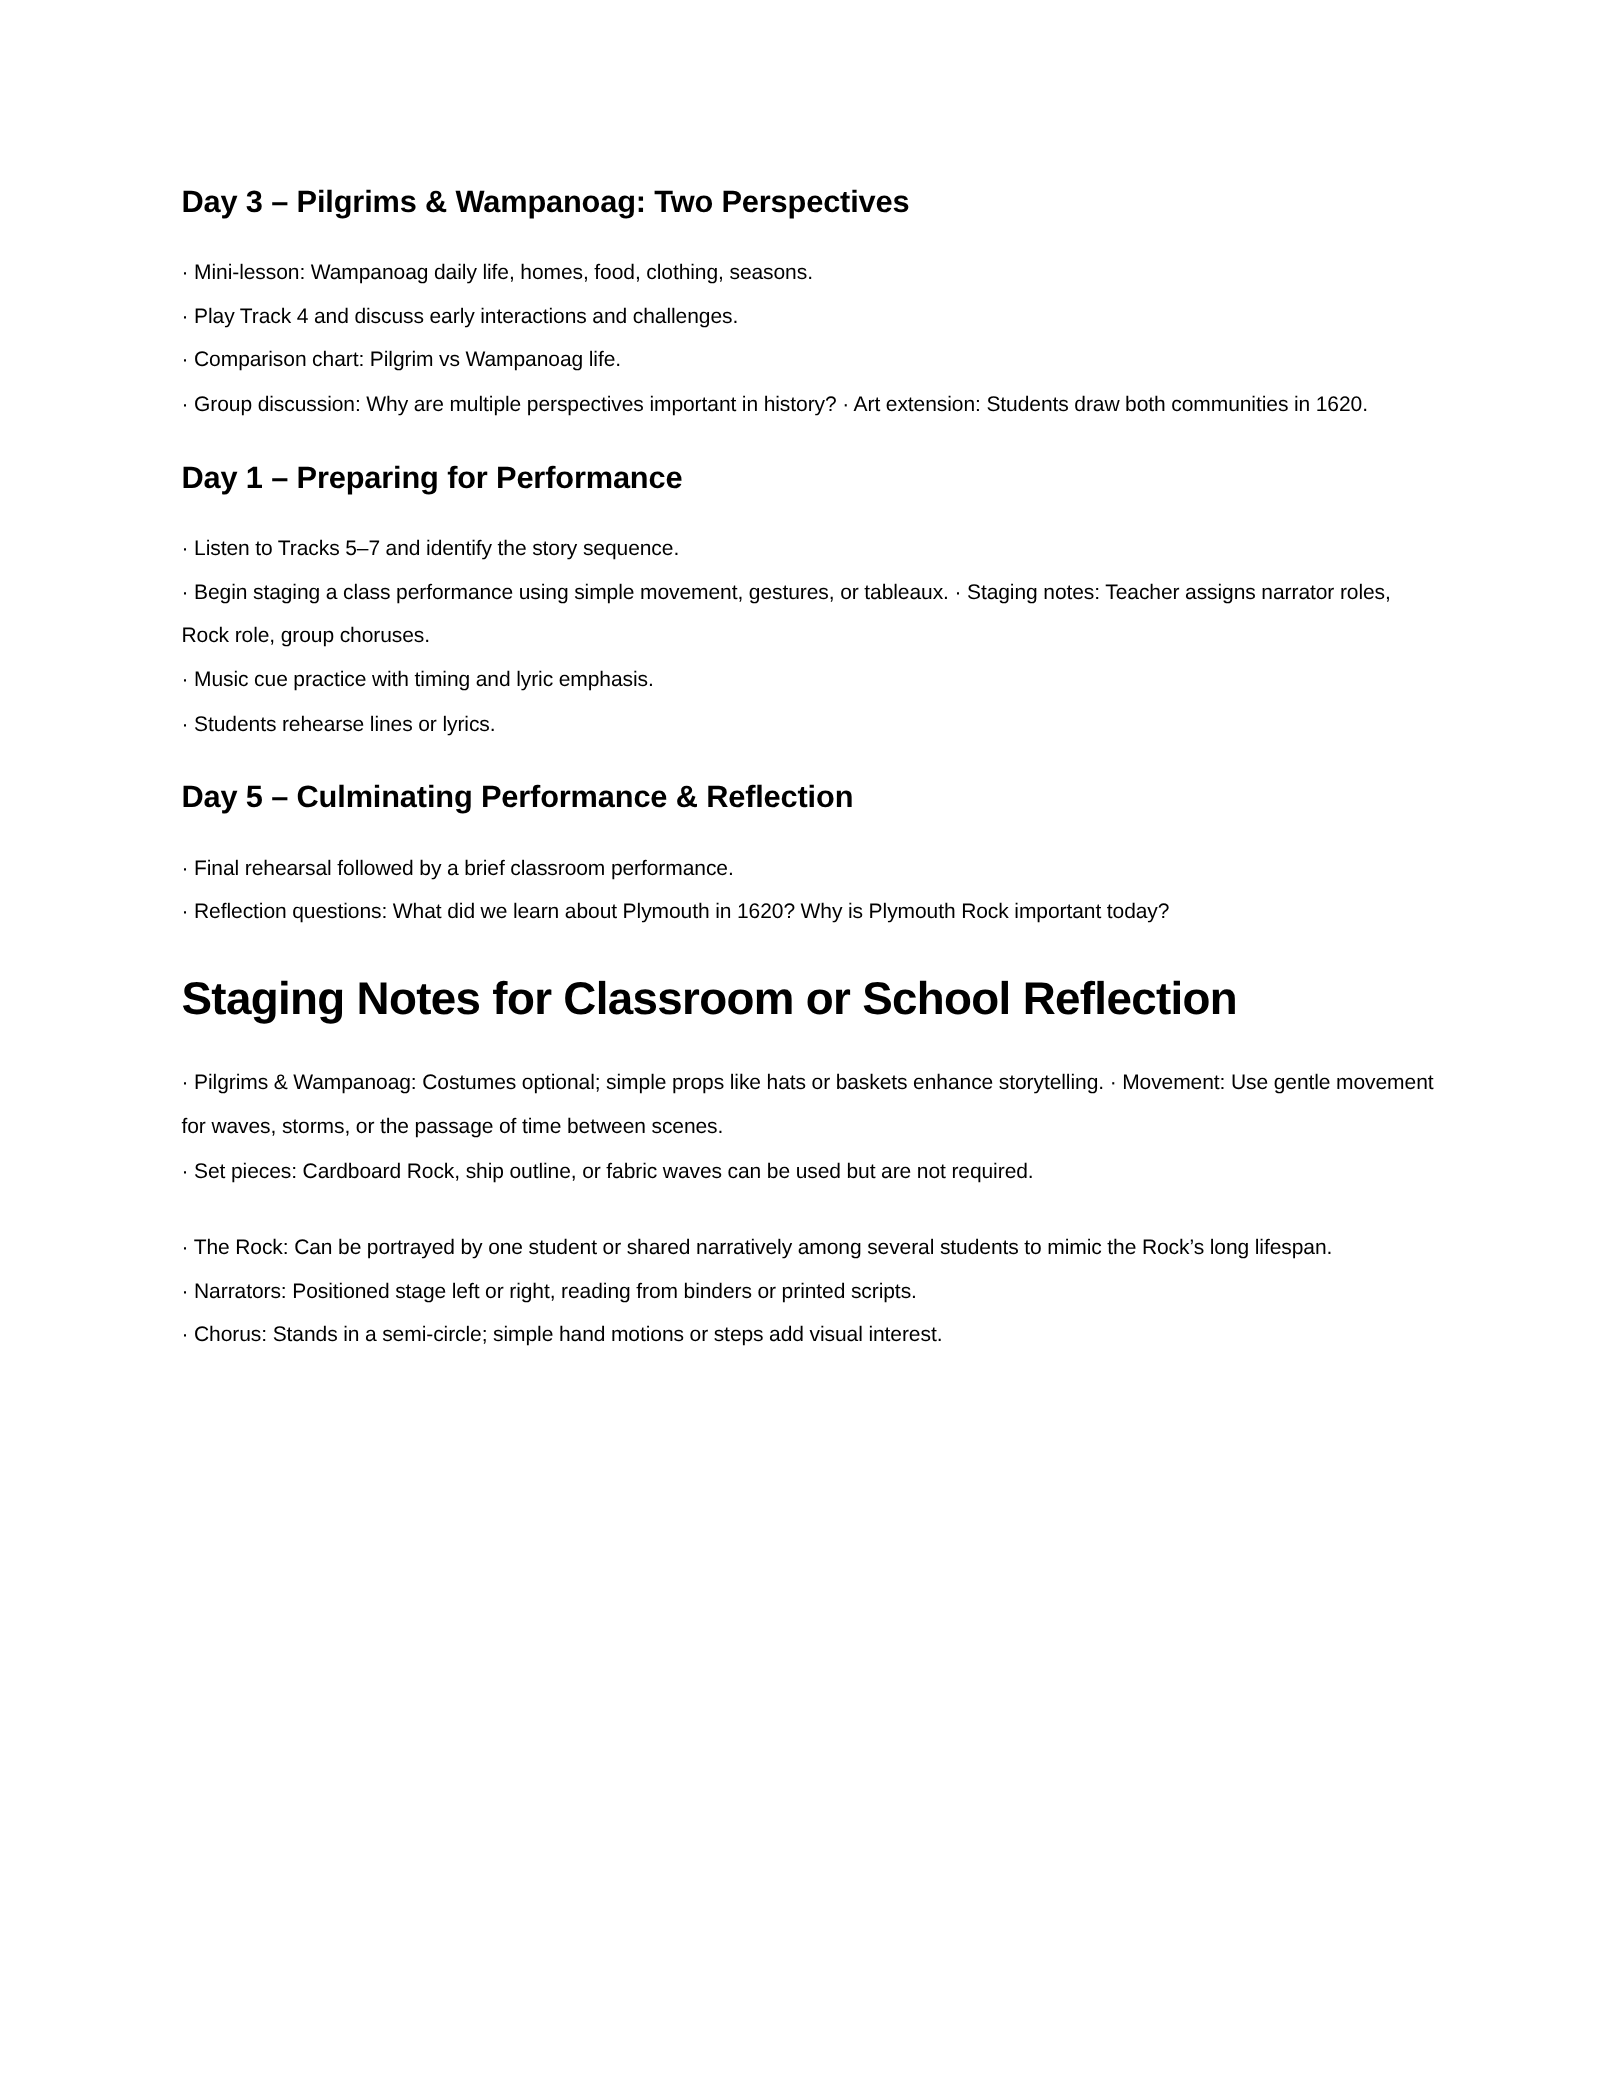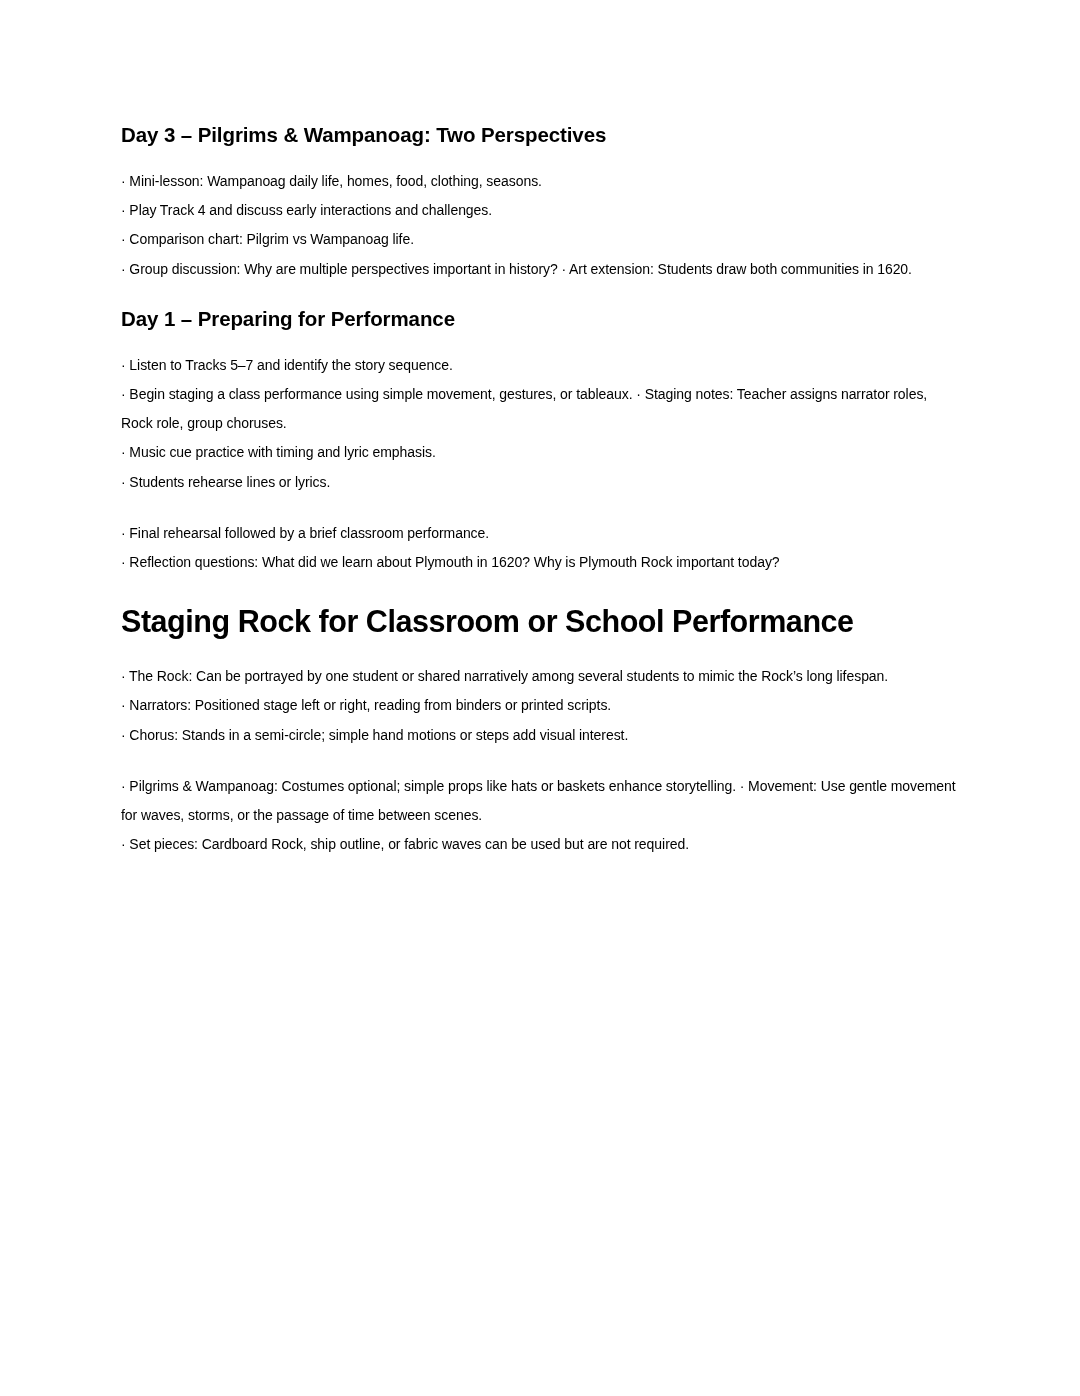--- a/index.html
+++ b/index.html
@@ -63,28 +63,29 @@
       <h3 class="section-heading">Day 3 – Pilgrims &amp; Wampanoag: Two Perspectives</h3>
       <p class="body-para">· Mini-lesson: Wampanoag daily life, homes, food, clothing, seasons.<br>· Play Track 4 and discuss early interactions and challenges.<br>· Comparison chart: Pilgrim vs Wampanoag life.<br>· Group discussion: Why are multiple perspectives important in history? · Art extension: Students draw both communities in 1620.</p>
     </div>
 
     <div class="block">
       <h3 class="section-heading">Day 1 – Preparing for Performance</h3>
       <p class="body-para">· Listen to Tracks 5–7 and identify the story sequence.<br>· Begin staging a class performance using simple movement, gestures, or tableaux. · Staging notes: Teacher assigns narrator roles, Rock role, group choruses.<br>· Music cue practice with timing and lyric emphasis.<br>· Students rehearse lines or lyrics.</p>
     </div>
 
     <div class="block">
+      <h3 class="section-heading">Day 5 – Culminating Performance &amp; Reflection</h3>
       <p class="body-para">· Final rehearsal followed by a brief classroom performance.<br>· Reflection questions: What did we learn about Plymouth in 1620? Why is Plymouth Rock important today?</p>
     </div>
 
     <div class="spacer-24"></div>
 
     <div class="block">
-      <h2 class="major-heading">Staging Rock for Classroom or School Performance</h2>
+      <h2 class="major-heading">Staging Notes for Classroom or School Reflection</h2>
+      <p class="body-para">· Pilgrims &amp; Wampanoag: Costumes optional; simple props like hats or baskets enhance storytelling. · Movement: Use gentle movement for waves, storms, or the passage of time between scenes.<br>· Set pieces: Cardboard Rock, ship outline, or fabric waves can be used but are not required.</p>
       <p class="body-para">· The Rock: Can be portrayed by one student or shared narratively among several students to mimic the Rock’s long lifespan.<br>· Narrators: Positioned stage left or right, reading from binders or printed scripts.<br>· Chorus: Stands in a semi-circle; simple hand motions or steps add visual interest.</p>
-      <p class="body-para">· Pilgrims &amp; Wampanoag: Costumes optional; simple props like hats or baskets enhance storytelling. · Movement: Use gentle movement for waves, storms, or the passage of time between scenes.<br>· Set pieces: Cardboard Rock, ship outline, or fabric waves can be used but are not required.</p>
     </div>
 
     <div class="spacer-24"></div>
 
 
   </div>
 </div>
 
 </body></html>

